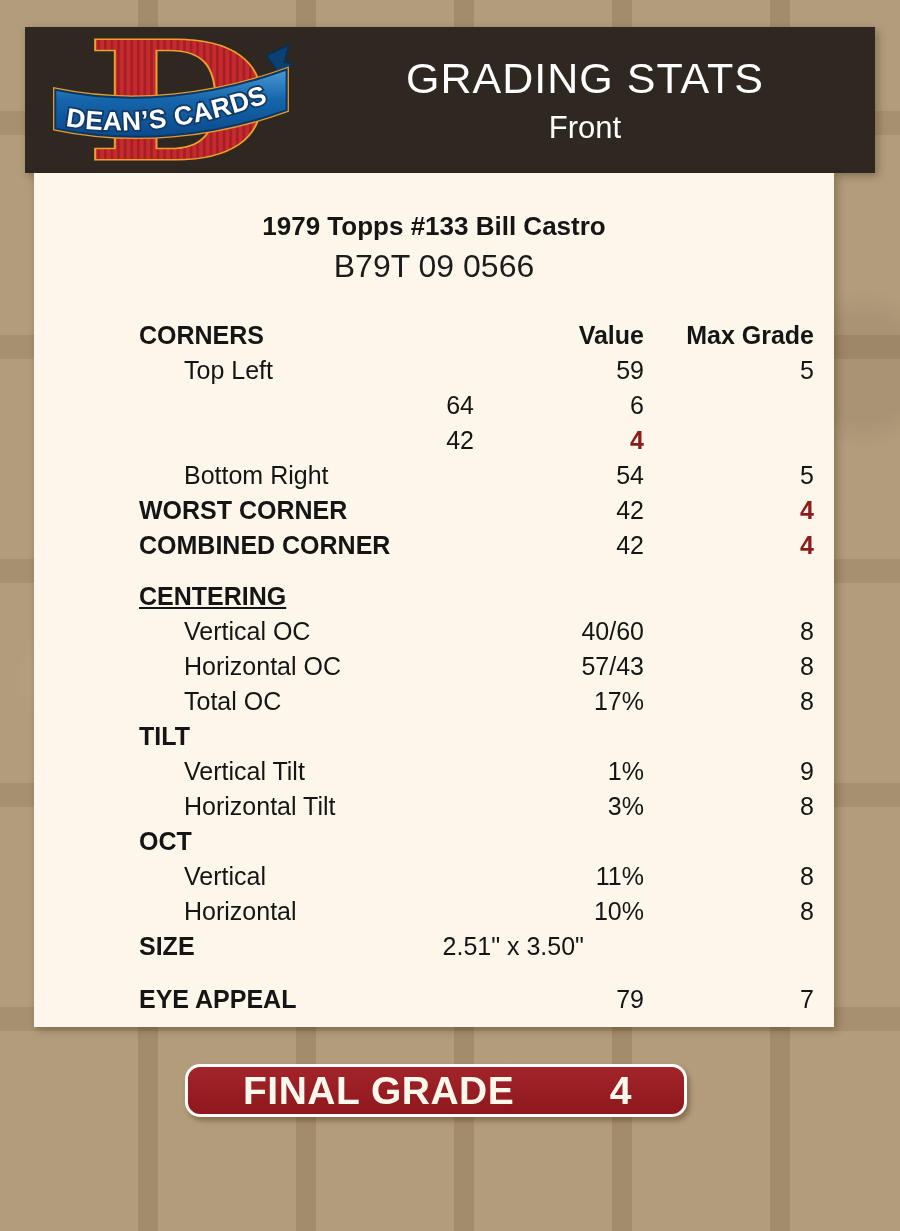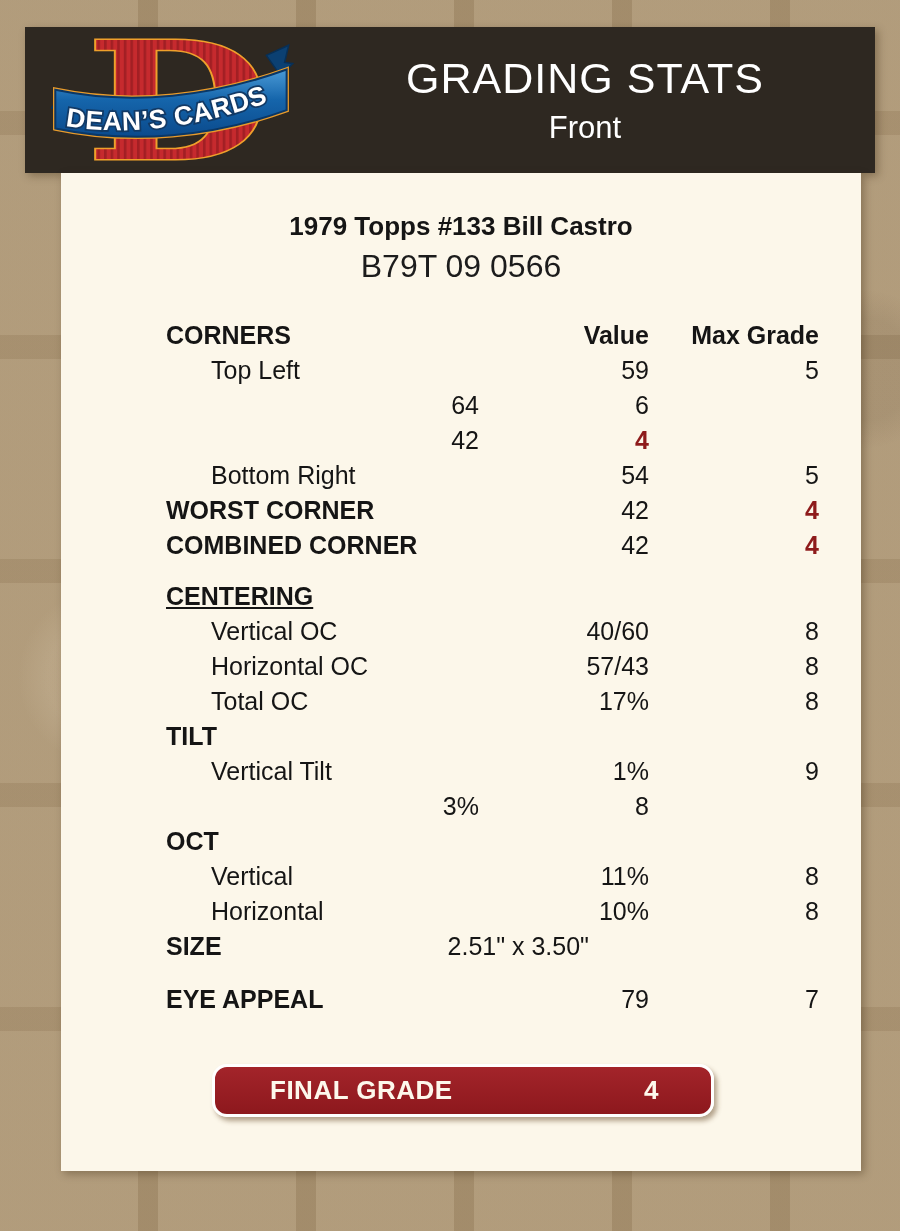--- a/index.html
+++ b/index.html
@@ -16,44 +16,44 @@
   .header{
     position:absolute;left:25px;top:27px;width:850px;height:146px;
     background:#2e2821;display:flex;align-items:center;
     box-shadow:3px 3px 8px rgba(55,38,15,0.35);
   }
   .logo{width:244px;height:138px;margin-left:26px;flex:0 0 auto;}
   .header-titles{flex:1;text-align:center;color:#fff;}
   .header-title{font-size:43px;letter-spacing:1px;line-height:1.15;}
   .header-subtitle{font-size:31px;margin-top:6px;}
   .panel{
-    position:absolute;left:61px;top:173px;width:800px;height:998px;
+    position:absolute;left:34px;top:173px;width:800px;height:854px;
     background:#fcf7ea;box-shadow:3px 3px 8px rgba(55,38,15,0.35);
     color:#151515;
   }
   .card-title{margin-top:36px;text-align:center;font-weight:bold;font-size:26px;line-height:34px;}
   .card-serial{text-align:center;font-size:32px;line-height:34px;margin-top:6px;color:#1c1c1c;}
   .gtable{margin-top:35px;}
-  .trow{display:grid;grid-template-columns:1fr 170px 170px;padding-left:105px;padding-right:42px;
+  .trow{display:grid;grid-template-columns:1fr 170px 170px;padding-left:105px;padding-right:20px;
         height:35px;align-items:center;font-size:25px;}
   .trow .lbl{text-align:left;white-space:nowrap;}
   .trow .val,.trow .max{text-align:right;}
   .bold{font-weight:bold;}
   .indent .lbl{padding-left:45px;}
   .gap-top{margin-top:16px;text-decoration:underline;}
   .gap-top-lg{margin-top:18px;}
   .red{color:#8e1b1b;font-weight:bold;}
   .val-shift{transform:translateX(-60px);}
   .final-grade{
     margin-top:47px;margin-left:151px;width:502px;height:53px;box-sizing:border-box;
     background:linear-gradient(#a3242a,#8d181d);
     border:3px solid #ffffff;border-radius:15px;
     box-shadow:3px 4px 5px rgba(90,60,25,0.45);
     display:flex;align-items:center;justify-content:space-between;
-    padding:0 52px 0 55px;color:#fdf8ec;font-weight:bold;font-size:26px;
+    padding:0 52px 0 55px;color:#fdf8ec;font-weight:bold;font-size:39px;
     letter-spacing:0.5px;cursor:pointer;
   }
 </style>
 </head>
 <body>
 
 <div class="header">
   <svg class="logo" viewBox="0 0 240 136" xmlns="http://www.w3.org/2000/svg">
     <defs>
       <pattern id="dstripes" patternUnits="userSpaceOnUse" width="5" height="5">
@@ -162,20 +162,21 @@
       <span class="max"></span>
     </div>
 
     <div class="trow indent">
       <span class="lbl">Vertical Tilt</span>
       <span class="val">1%</span>
       <span class="max">9</span>
     </div>
 
     <div class="trow indent">
+      <span class="lbl">Horizontal Tilt</span>
       <span class="val">3%</span>
       <span class="max">8</span>
     </div>
 
     <div class="trow">
       <span class="lbl bold">OCT</span>
       <span class="val"></span>
       <span class="max"></span>
     </div>
 

